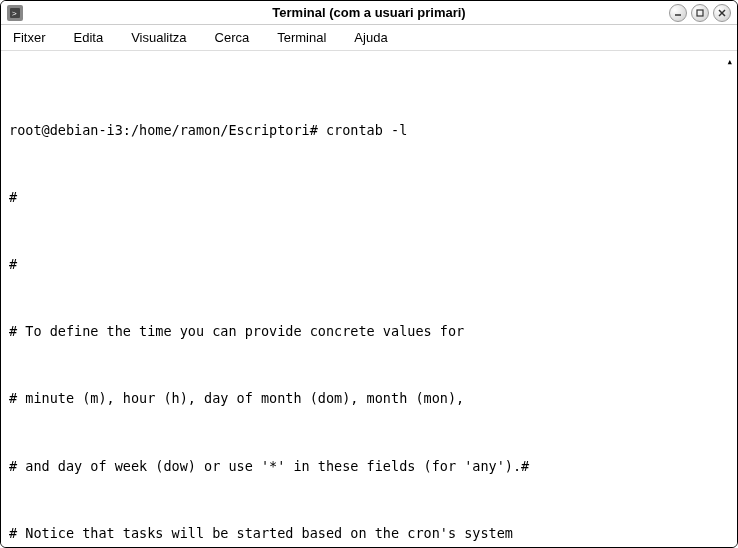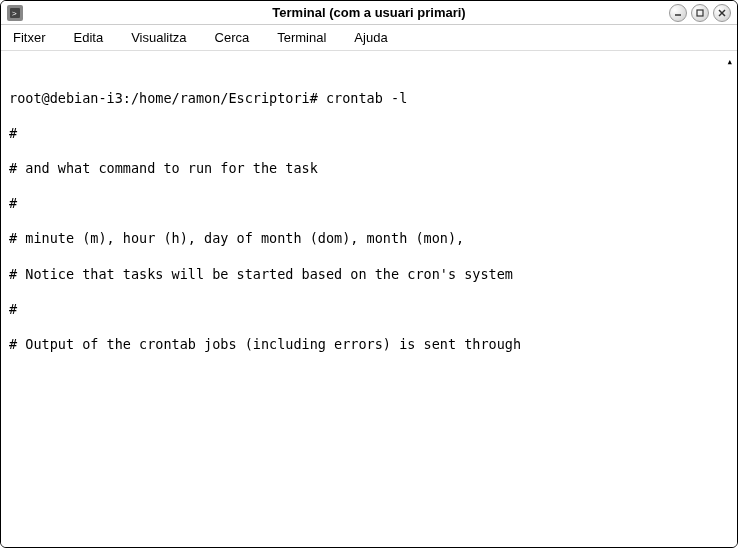--- a/index.html
+++ b/index.html
@@ -90,21 +90,21 @@
       overflow: hidden;
       position: relative;
     }
     .scroll-indicator {
       position: absolute;
       right: 4px;
       top: 4px;
       font-size: 11px;
       color: #000;
     }
-    .term-line { white-space: pre; }
+    .term-line { white-space: pre; margin-top: 32px; }
   </style>
 </head>
 <body>
 
 <div class="titlebar">
   <div class="titlebar-icon-left">
     <svg width="12" height="12" viewBox="0 0 12 12">
         <rect x="1" y="1" width="10" height="10" fill="#444" rx="1"></rect>
         <text x="3" y="9" font-size="8" fill="#fff">&gt;</text>
       </svg>
@@ -136,23 +136,24 @@
   <span class="menu-item">Visualitza</span>
   <span class="menu-item">Cerca</span>
   <span class="menu-item">Terminal</span>
   <span class="menu-item">Ajuda</span>
 </div>
 
 <div class="terminal-content">
 <span class="scroll-indicator">▴</span>
 <div class="term-line"><span>root@debian-i3:/home/ramon/Escriptori# </span><span>crontab -l</span></div>
 <div class="term-line">#</div>
-<div class="term-line"># and what command to run for the task</div>
 <div class="term-line">#</div>
+<div class="term-line"># To define the time you can provide concrete values for</div>
 <div class="term-line"># minute (m), hour (h), day of month (dom), month (mon),</div>
+<div class="term-line"># and day of week (dow) or use '*' in these fields (for 'any').#</div>
 <div class="term-line"># Notice that tasks will be started based on the cron's system</div>
 <div class="term-line">#</div>
 <div class="term-line"># Output of the crontab jobs (including errors) is sent through</div>
 
 
 
 
 
 
 

